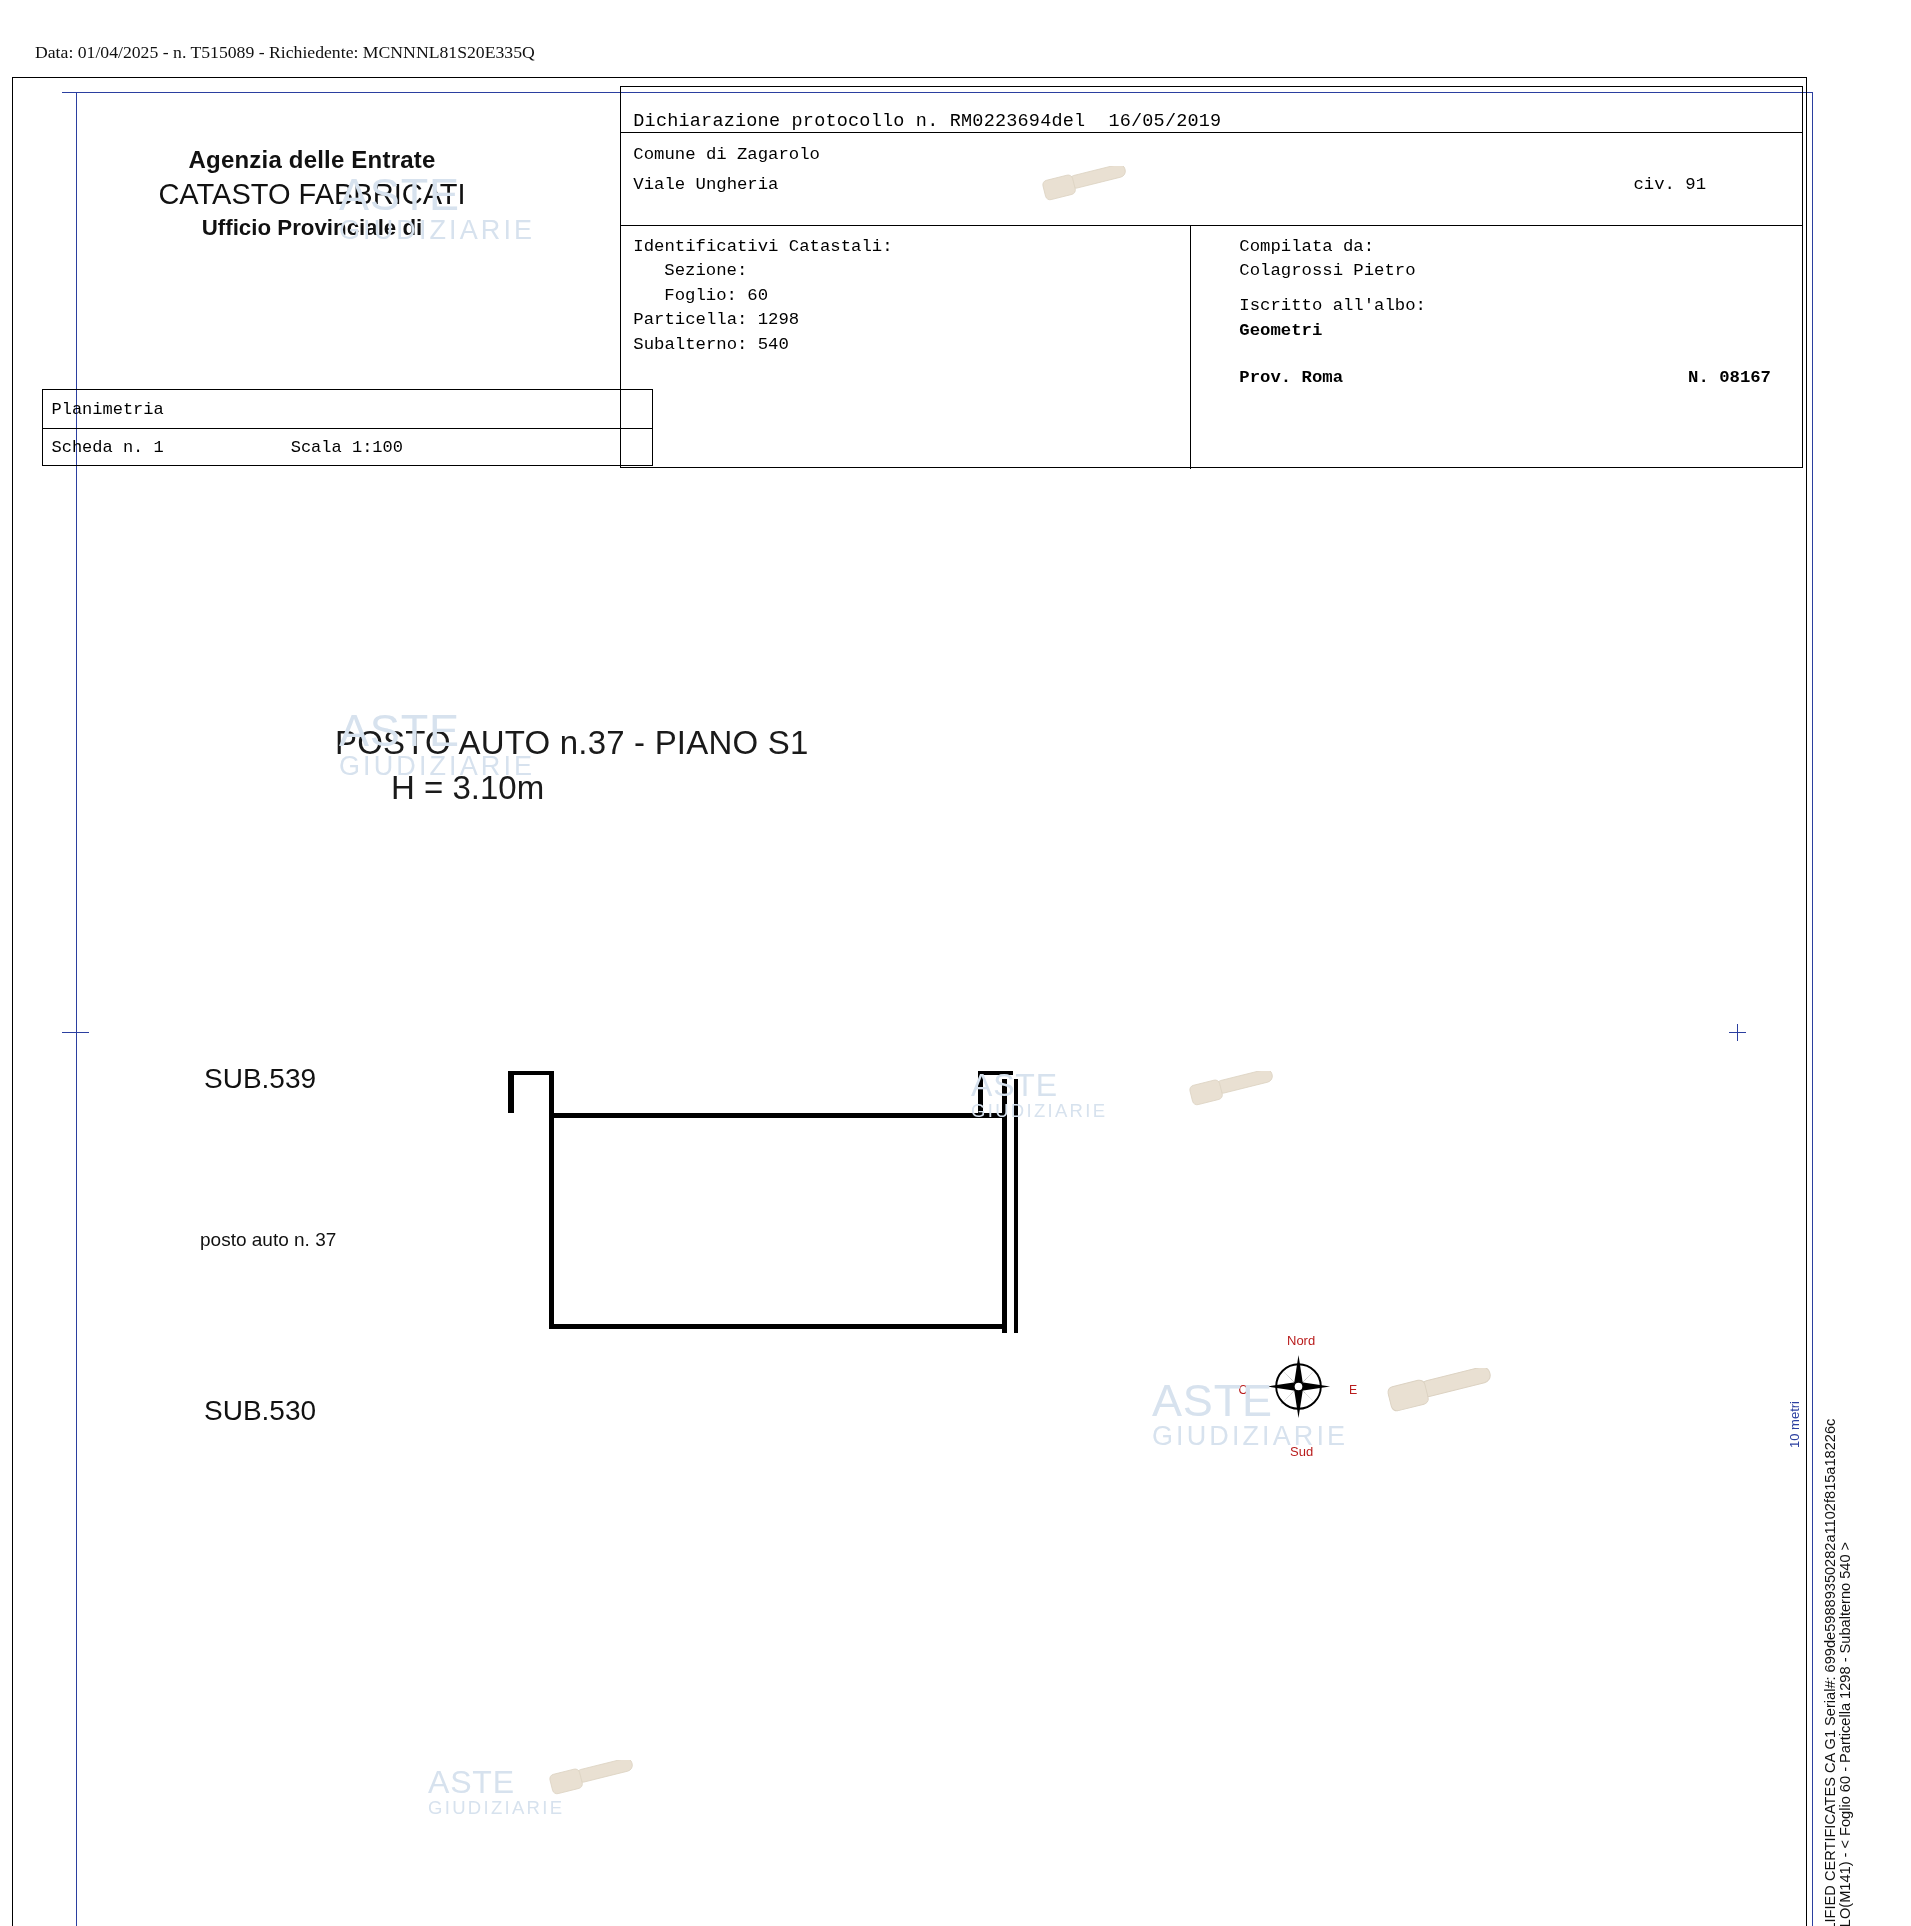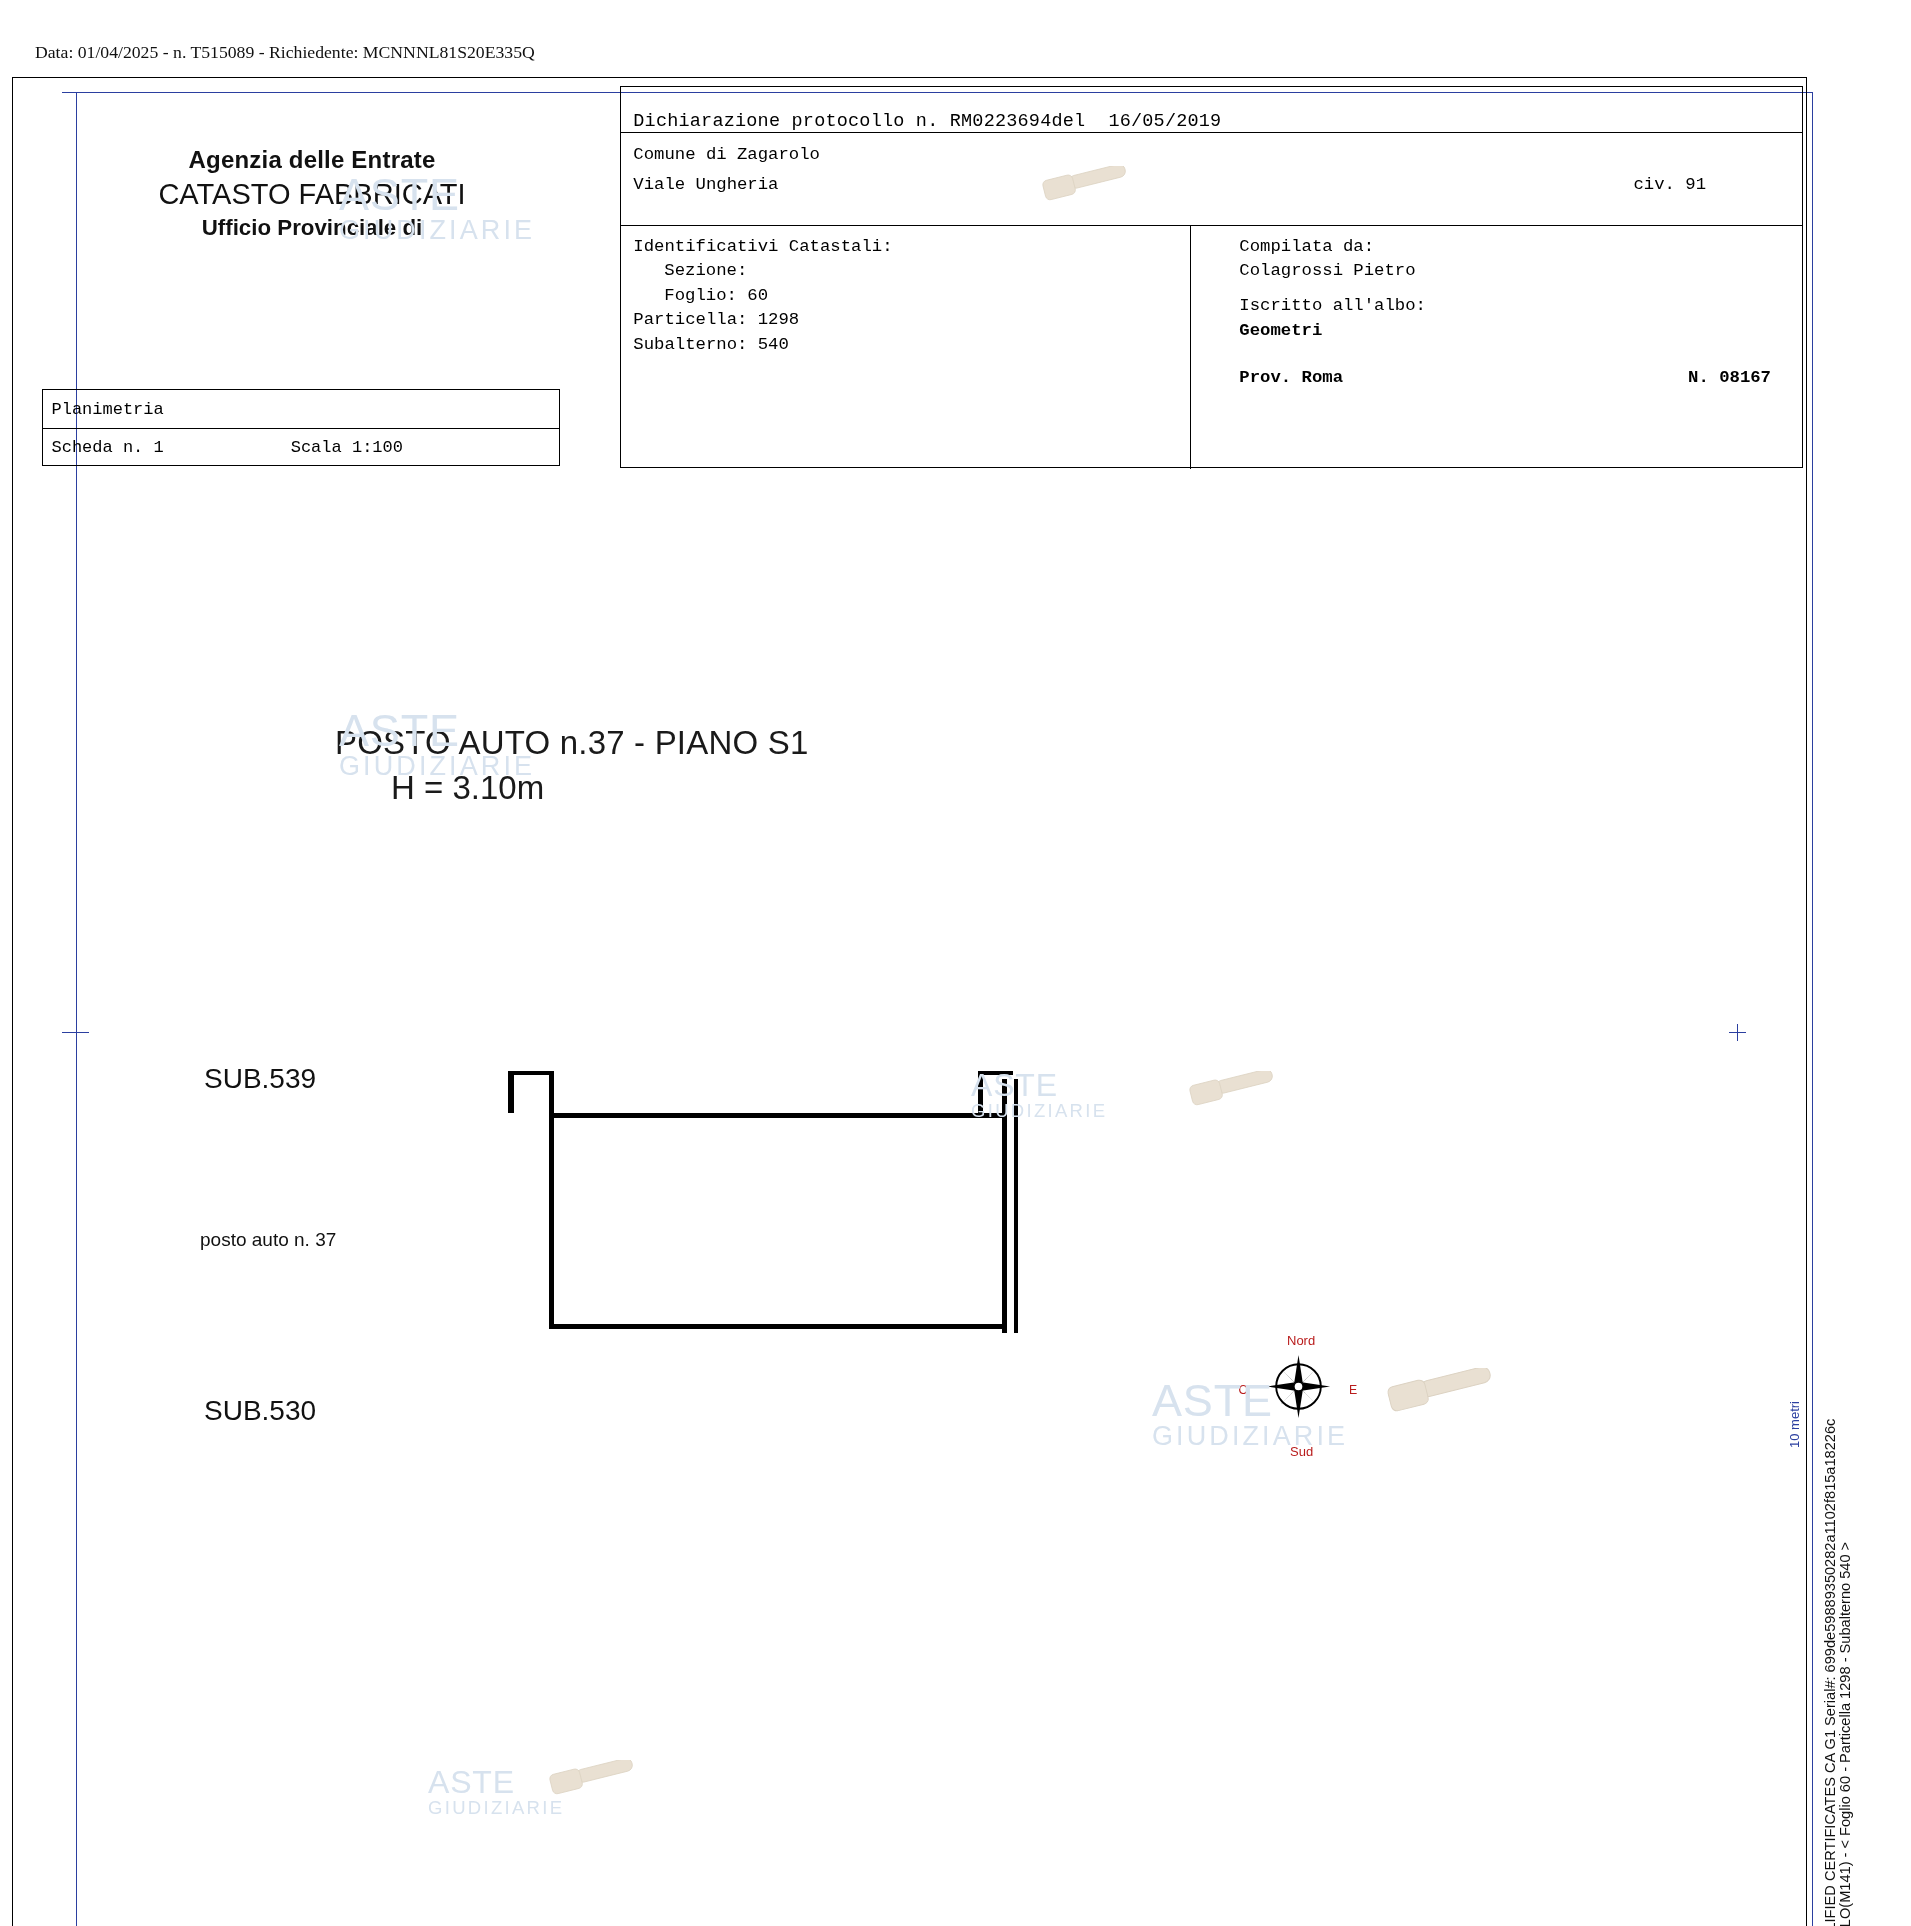--- a/index.html
+++ b/index.html
@@ -82,21 +82,21 @@
   }
   .hdr-left .l1 { font-size: 24px; font-weight: bold; letter-spacing: 0.2px; }
   .hdr-left .l2 { font-size: 29px; font-weight: normal; margin-top: 3.9px; }
   .hdr-left .l3 { font-size: 22.3px; font-weight: bold; margin-top: 3.9px; }
   .hdr-left .l4 { font-size: 27px; font-weight: bold; margin-top: 4.6px; }
 
   .planimetria-box {
     position: absolute;
     left: 42px;
     top: 389px;
-    width: 518px;
+    width: 611px;
     height: 77px;
     border: 0.8px solid #000;
     box-sizing: border-box;
     font-family: "Liberation Mono", monospace;
   }
   .planimetria-box .row1 {
     height: 38px;
     border-bottom: 0.8px solid #000;
     display: flex;
     align-items: center;

